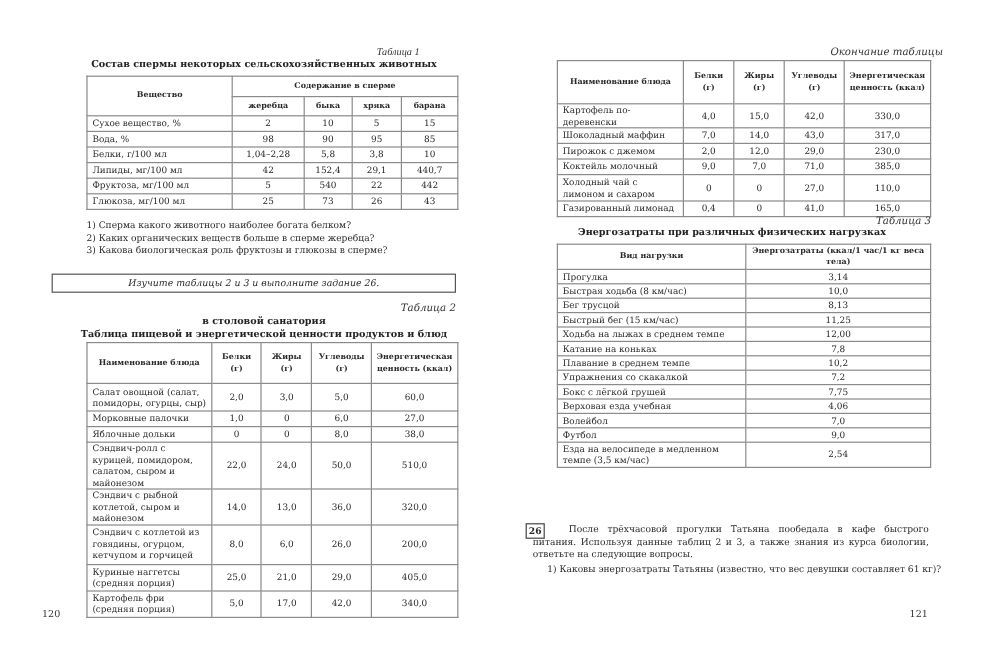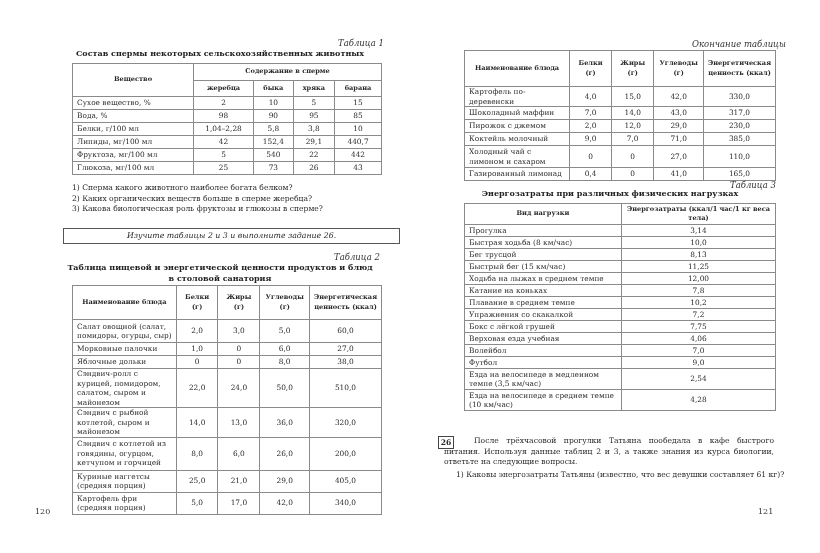--- a/index.html
+++ b/index.html
@@ -19,21 +19,21 @@
   .qlist div { white-space:nowrap; }
   .hintbox { position:absolute; border:1px solid #555; font-style:italic; font-size:7.8px; text-align:center; line-height:13px; color:#2a2a2a; }
   .pagenum { position:absolute; font-size:8px; color:#333; }
   .task { position:absolute; font-size:7.6px; line-height:10.5px; color:#2a2a2a; }
   .tasknum { position:absolute; border:1px solid #444; font-weight:bold; font-size:7.6px; text-align:center; line-height:11px; }
 </style>
 </head>
 <body>
 
 <div class="page page-left">
-  <div class="tlabel" style="left:338px; top:38px;">Таблица 1</div>
+  <div class="tlabel" style="left:314px; top:38px;font-family:Liberation Serif, serif;">Таблица 1</div>
   <div class="ttitle" style="left:60px; width:320px; top:48px;">Состав спермы некоторых сельскохозяйственных животных</div>
 
   <table id="t1" style="left:72px; top:63px; width:310px;">
     <thead>
       <tr>
         <th rowspan="2" style="width:112px; height:32px;">Вещество</th>
         <th colspan="4" style="height:15px;">Содержание в сперме</th>
       </tr>
       <tr id="t1-cols">
           <th style="height:15px;">жеребца</th>
@@ -87,26 +87,26 @@
         </tr>
       </tbody>
   </table>
 
   <div class="qlist" style="left:72px; top:183px;">
     <div>1) Сперма какого животного наиболее богата белком?</div>
     <div>2) Каких органических веществ больше в сперме жеребца?</div>
     <div>3) Какова биологическая роль фруктозы и глюкозы в сперме?</div>
   </div>
 
-  <div class="hintbox" style="left:63px; top:228px; width:335px; height:14px;font-style:italic;">Изучите таблицы 2 и 3 и выполните задание 26.</div>
+  <div class="hintbox" style="left:43px; top:228px; width:335px; height:14px;font-style:italic;">Изучите таблицы 2 и 3 и выполните задание 26.</div>
 
   <div class="tlabel" style="left:334px; top:252px;">Таблица 2</div>
   <div class="ttitle" style="left:60px; width:320px; top:262px;">
+    <div>в столовой санатория</div>
     <div>Таблица пищевой и энергетической ценности продуктов и блюд</div>
-    <div>в столовой санатория</div>
   </div>
 
   <table id="t2" style="left:72px; top:285px; width:310px;">
     <thead>
         <tr id="t2-head">
           <th style="height:33px;width:118px;">Наименование блюда</th>
           <th style="height:33px;width:38px;">Белки (г)</th>
           <th style="height:33px;width:38px;">Жиры (г)</th>
           <th style="height:33px;width:42px;">Углеводы (г)</th>
           <th style="height:33px;">Энергетическая ценность (ккал)</th>
@@ -290,24 +290,20 @@
           <td class="num">7,0</td>
         </tr>
         <tr style="height:12px;">
           <td class="name">Футбол</td>
           <td class="num">9,0</td>
         </tr>
         <tr style="height:21px;">
           <td class="name">Езда на велосипеде в медленном темпе (3,5 км/час)</td>
           <td class="num">2,54</td>
         </tr>
-        <tr style="height:21px;">
-          <td class="name">Езда на велосипеде в среднем темпе (10 км/час)</td>
-          <td class="num">4,28</td>
-        </tr>
       </tbody>
   </table>
 
   <div class="tasknum" style="left:28px; top:436px; width:14px; height:11px;">26</div>
   <div class="task" style="left:34px; top:436px; width:330px; text-indent:30px; text-align:justify;">После трёхчасовой прогулки Татьяна пообедала в кафе быстрого питания. Используя данные таблиц 2 и 3, а также знания из курса биологии, ответьте на следующие вопросы.</div>
   <div class="task" style="left:46px; top:470px; width:318px; text-align:justify; padding-left:12px; text-indent:-12px;">1) Каковы энергозатраты Татьяны (известно, что вес девушки составляет 61 кг)?</div>
 
   <div class="pagenum" style="left:348px; top:507px;">121</div>
 </div>
 

